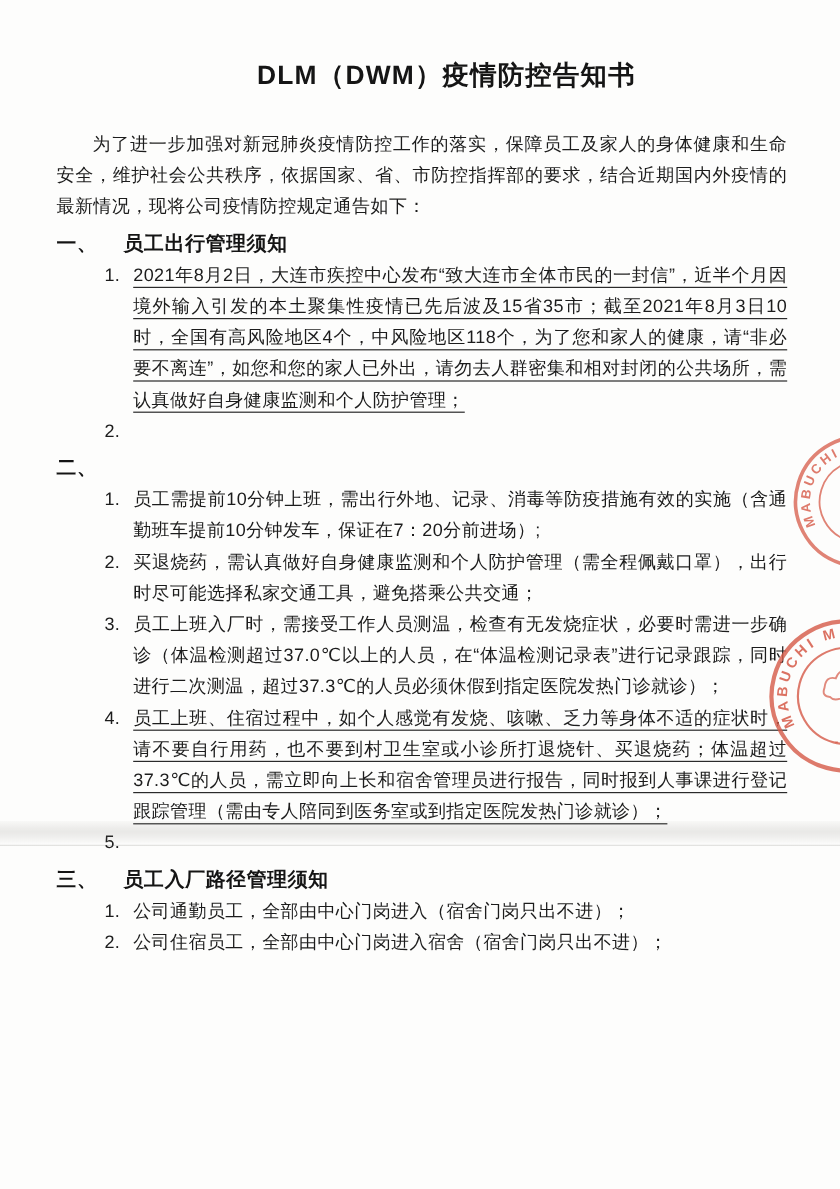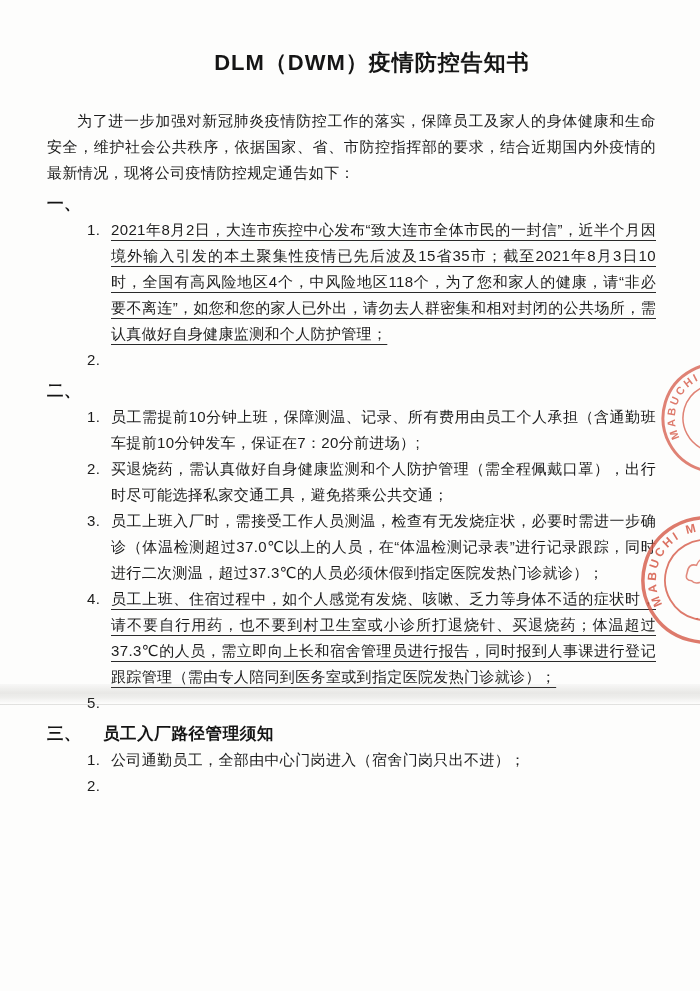--- a/index.html
+++ b/index.html
@@ -107,37 +107,38 @@
 
   <h1 class="title">DLM（DWM）疫情防控告知书</h1>
 
   <div class="content">
 
     <p class="intro">为了进一步加强对新冠肺炎疫情防控工作的落实，保障员工及家人的身体健康和生命安全，维护社会公共秩序，依据国家、省、市防控指挥部的要求，结合近期国内外疫情的最新情况，现将公司疫情防控规定通告如下：</p>
 
     <div class="sec">
       <div class="sec-head">
         <span class="sec-num">一、</span>
+        <span class="sec-title">员工出行管理须知</span>
       </div>
       <div class="item">
         <span class="num">1.</span>
         <span class="body u">2021年8月2日，大连市疾控中心发布“致大连市全体市民的一封信”，近半个月因境外输入引发的本土聚集性疫情已先后波及15省35市；截至2021年8月3日10时，全国有高风险地区4个，中风险地区118个，为了您和家人的健康，请“非必要不离连”，如您和您的家人已外出，请勿去人群密集和相对封闭的公共场所，需认真做好自身健康监测和个人防护管理；</span>
       </div>
       <div class="item">
         <span class="num">2.</span>
       </div>
     </div>
 
     <div class="sec">
       <div class="sec-head">
         <span class="sec-num">二、</span>
       </div>
       <div class="item">
         <span class="num">1.</span>
-        <span class="body">员工需提前10分钟上班，保障测温、记录、所有费用由员工个人承担（含通勤班车提前10分钟发车，保证在7：20分前进场）;</span>
+        <span class="body">员工需提前10分钟上班，需出行外地、记录、消毒等防疫措施有效的实施（含通勤班车提前10分钟发车，保证在7：20分前进场）;</span>
       </div>
       <div class="item">
         <span class="num">2.</span>
         <span class="body">买退烧药，需认真做好自身健康监测和个人防护管理（需全程佩戴口罩），出行时尽可能选择私家交通工具，避免搭乘公共交通；</span>
       </div>
       <div class="item">
         <span class="num">3.</span>
         <span class="body">员工上班入厂时，需接受工作人员测温，检查有无发烧症状，必要时需进一步确诊（体温检测超过37.0℃以上的人员，在“体温检测记录表”进行记录跟踪，同时进行二次测温，超过37.3℃的人员必须休假到指定医院发热门诊就诊）；</span>
       </div>
       <div class="item">
@@ -153,17 +154,18 @@
       <div class="sec-head">
         <span class="sec-num">三、</span>
         <span class="sec-title">员工入厂路径管理须知</span>
       </div>
       <div class="item">
         <span class="num">1.</span>
         <span class="body">公司通勤员工，全部由中心门岗进入（宿舍门岗只出不进）；</span>
       </div>
       <div class="item">
         <span class="num">2.</span>
+        <span class="body">公司住宿员工，全部由中心门岗进入宿舍（宿舍门岗只出不进）；</span>
       </div>
     </div>
 
   </div>
 </div>
 
 </body></html>

